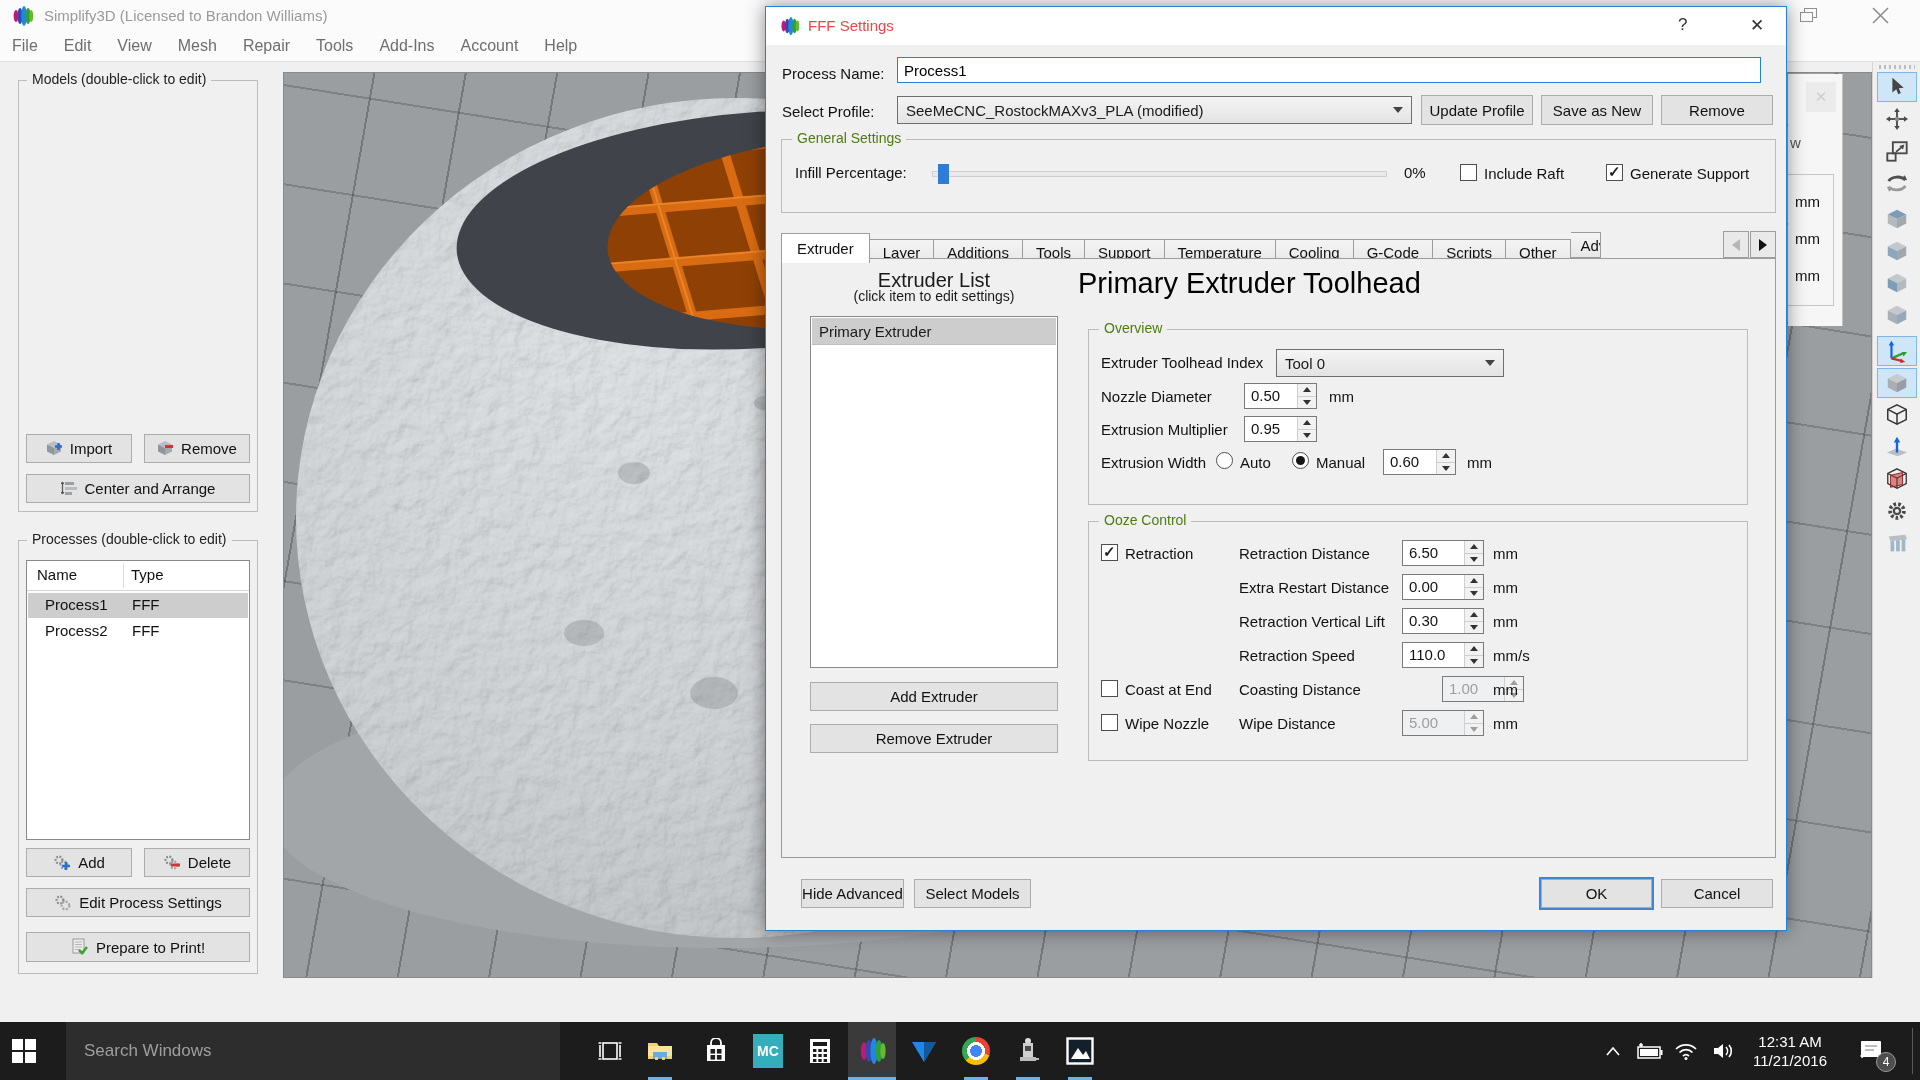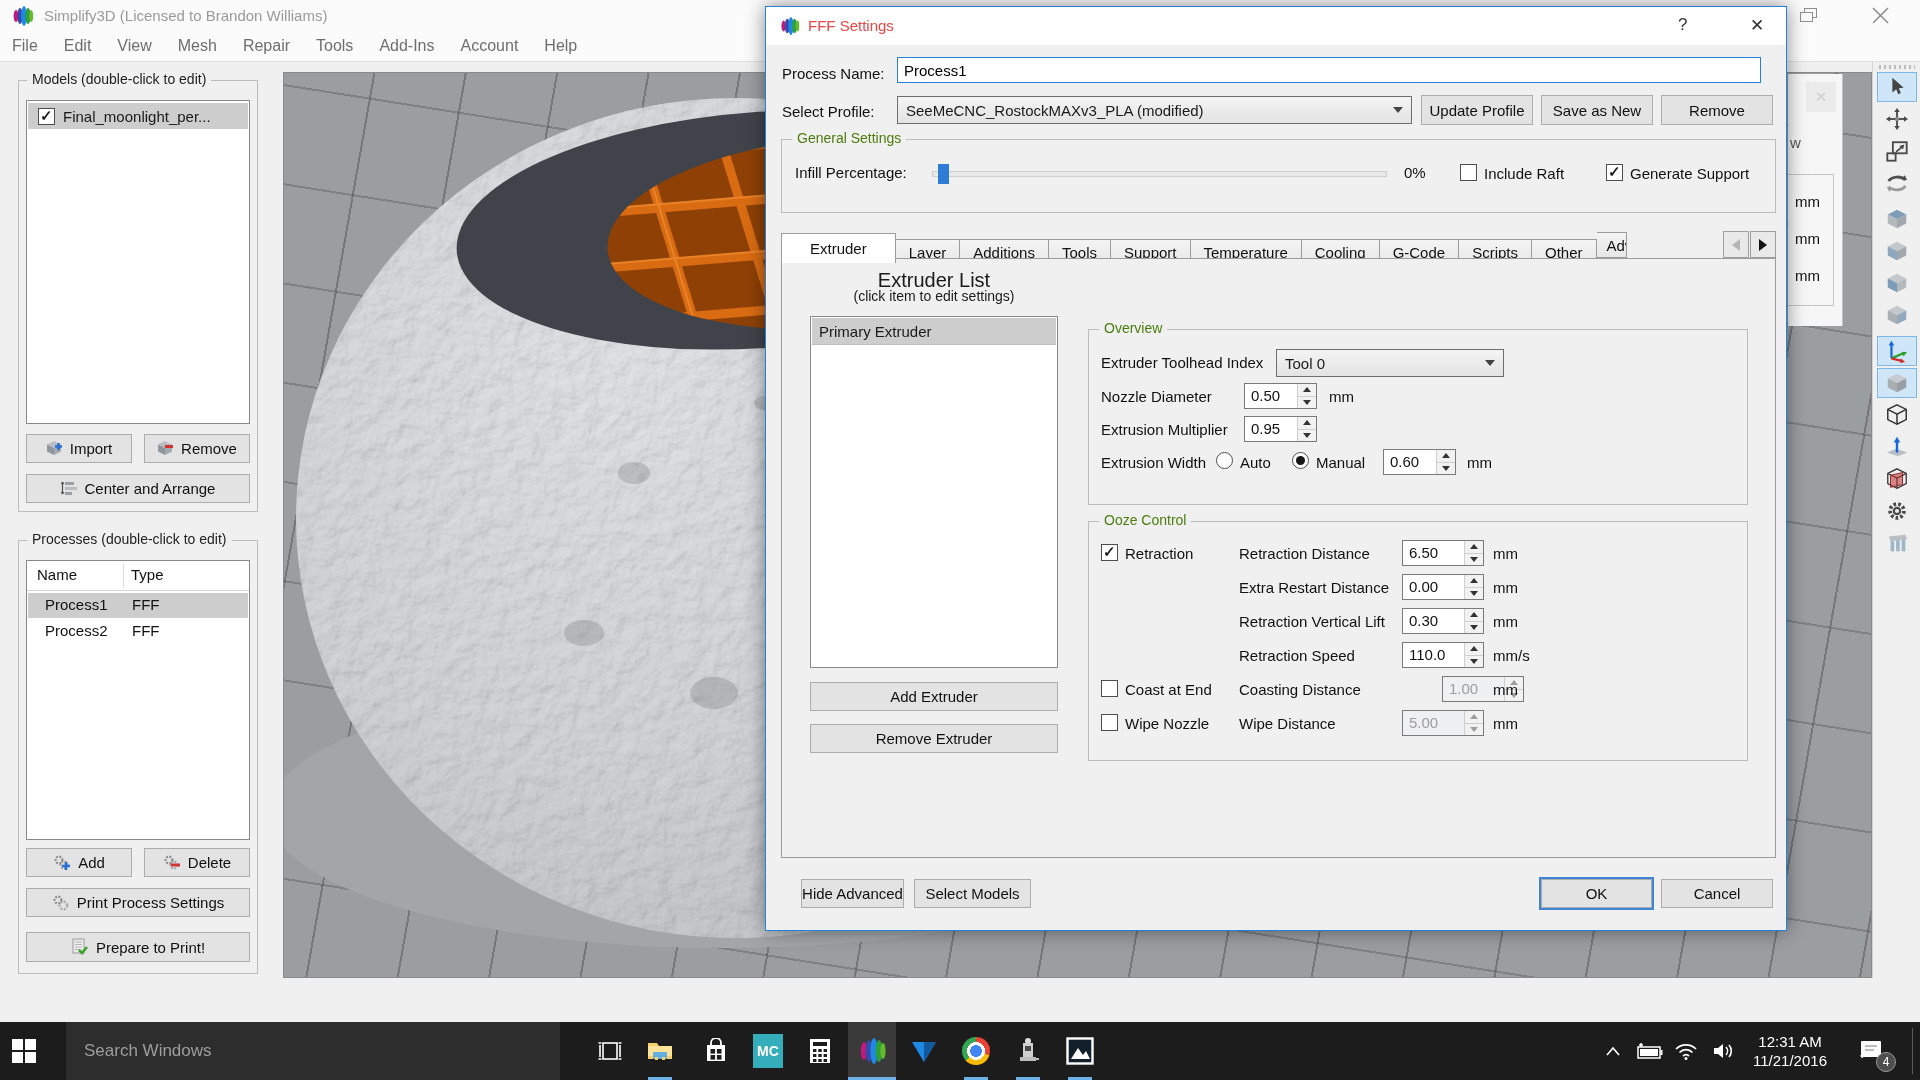--- a/index.html
+++ b/index.html
@@ -57,21 +57,21 @@
   #dlg{left:765px;top:6px;width:1022px;height:925px;background:#f0f0f0;border:1px solid #2481d7;
        box-shadow:0 0 18px rgba(0,0,0,.45);box-sizing:border-box;}
   #dlg-title{position:absolute;left:0;top:0;width:100%;height:38px;background:#fff;}
   #dlg-title .t{position:absolute;left:42px;top:10px;font-size:15px;color:#ef4444;}
   .dlg-gb{position:absolute;border:1px solid #bcbcbc;box-sizing:border-box;}
   .dlg-gb>.lg{position:absolute;top:-10px;left:10px;background:#f0f0f0;padding:0 5px;font-size:14px;color:#4d7c0f;}
   .tab{position:relative;display:inline-block;height:26px;line-height:26px;padding:0 13px;top:4px;
        background:linear-gradient(#f4f4f4,#e7e7e7);border:1px solid #9c9c9c;border-left:none;
        font-size:15px;color:#111;box-sizing:border-box;}
   .tab.first{border-left:1px solid #9c9c9c;}
-  .tab.active{background:#fff;height:30px;line-height:30px;top:0;border-bottom:none;z-index:3;padding:0 28px;}
+  .tab.active{background:#fff;height:30px;line-height:30px;top:0;border-bottom:none;z-index:3;padding:0 15px;}
   .tab.partial{width:30px;padding:0 0 0 10px;overflow:hidden;}
   #tabpane{position:absolute;left:15px;top:251px;width:995px;height:600px;background:#f0f0f0;border:1px solid #9c9c9c;box-sizing:border-box;z-index:1;}
   .tabscroll{position:absolute;top:3px;width:26px;height:27px;background:#e9e9e9;border:1px solid #9e9e9e;
              display:flex;align-items:center;justify-content:center;z-index:4;box-sizing:border-box;}
   .tsl{width:0;height:0;border-top:6px solid transparent;border-bottom:6px solid transparent;border-right:8px solid #b5b5b5;}
   .tsr{width:0;height:0;border-top:6px solid transparent;border-bottom:6px solid transparent;border-left:8px solid #111;}
   .slider-groove{position:absolute;height:6px;background:#e9e9e9;border:1px solid #cfcfcf;box-sizing:border-box;}
   .slider-handle{position:absolute;width:11px;height:20px;background:#2f7cd6;top:-8px;}
   
   .focus-blue{outline:2px solid #3f85d3;outline-offset:0px;}
@@ -190,26 +190,20 @@
           <line x1="340" y1="20" x2="420" y2="280"></line>
           <line x1="500" y1="5" x2="580" y2="265"></line>
         </g>
       </g>
     </svg>
   </div>
 
   <div class="gb" style="left:18px;top:80px;width:240px;height:432px;">
     <span class="lg">Models (double-click to edit)</span>
   </div>
-  <div class="lb" style="left:26px;top:100px;width:224px;height:324px;">
-    <div class="list-item-sel" style="position:absolute;left:1px;top:2px;right:1px;height:26px;display:flex;align-items:center;">
-      <span class="cb on" style="margin-left:10px;"></span>
-      <span style="margin-left:8px;font-size:15px;white-space:nowrap;overflow:hidden;">Final_moonlight_per...</span>
-    </div>
-  </div>
   <div class="wbtn" style="left:26px;top:434px;width:106px;height:29px;">
     <svg width="17" height="17" viewBox="0 0 17 17">
       <polygon points="8,1 15,4.5 8,8 1,4.5" fill="#b9bec3"></polygon>
       <polygon points="1,4.5 8,8 8,15 1,11.5" fill="#8f969c"></polygon>
       <polygon points="15,4.5 8,8 8,15 15,11.5" fill="#a3a9af"></polygon>
       <path d="M9 6.5h7M12.5 3v7" stroke="#2c6fd2" stroke-width="2.6"></path>
     </svg>
     <span>Import</span>
   </div>
   <div class="wbtn" style="left:144px;top:434px;width:106px;height:29px;">
@@ -263,21 +257,21 @@
       <circle cx="11" cy="10" r="3.4" fill="none" stroke="#9f9f9f" stroke-width="2.2" stroke-dasharray="1.8 1.4"></circle>
       <path d="M8 10h9" stroke="#d23434" stroke-width="3"></path>
     </svg>
     <span>Delete</span>
   </div>
   <div class="wbtn" style="left:26px;top:888px;width:224px;height:29px;">
     <svg width="18" height="16" viewBox="0 0 18 16">
       <circle cx="6" cy="5" r="3.4" fill="none" stroke="#8a8a8a" stroke-width="2.2" stroke-dasharray="1.8 1.4"></circle>
       <circle cx="11.5" cy="10.5" r="3.8" fill="none" stroke="#a7a7a7" stroke-width="2.2" stroke-dasharray="2 1.5"></circle>
     </svg>
-    <span>Print Process Settings</span>
+    <span>Edit Process Settings</span>
   </div>
   <div class="wbtn" style="left:26px;top:932px;width:224px;height:30px;">
     <svg width="18" height="18" viewBox="0 0 18 18">
       <rect x="2" y="1" width="11" height="14" fill="#ececec" stroke="#9a9a9a"></rect>
       <path d="M4 4h7M4 6.5h7M4 9h7M4 11.5h5" stroke="#b5b5b5" stroke-width="1.2"></path>
       <path d="M8 12l3 3 5-6" stroke="#3aa52f" stroke-width="2.6" fill="none"></path>
     </svg>
     <span>Prepare to Print!</span>
   </div>
 
@@ -484,20 +478,21 @@
           <span style="margin-left:7px;font-size:15px;">Primary Extruder</span>
         </div>
       </div>
       <div class="wbtn" style="left:28px;top:423px;width:248px;height:29px;">
         <span>Add Extruder</span>
         </div>
       <div class="wbtn" style="left:28px;top:465px;width:248px;height:29px;">
         <span>Remove Extruder</span>
         </div>
 
+      <div class="abs" style="left:296px;top:8px;font-size:29px;color:#000;">Primary Extruder Toolhead</div>
 
       <div class="dlg-gb" style="left:306px;top:70px;width:660px;height:176px;">
         <span class="lg">Overview</span>
         <span class="lbl" style="left:12px;top:24px;">Extruder Toolhead Index</span>
         <div class="dd" style="left:187px;top:19px;width:228px;">
           <span>Tool 0</span>
           <span class="cap"></span>
         </div>
         <span class="lbl" style="left:12px;top:58px;">Nozzle Diameter</span>
         <div class="spin" style="left:155px;top:53px;width:73px;">

